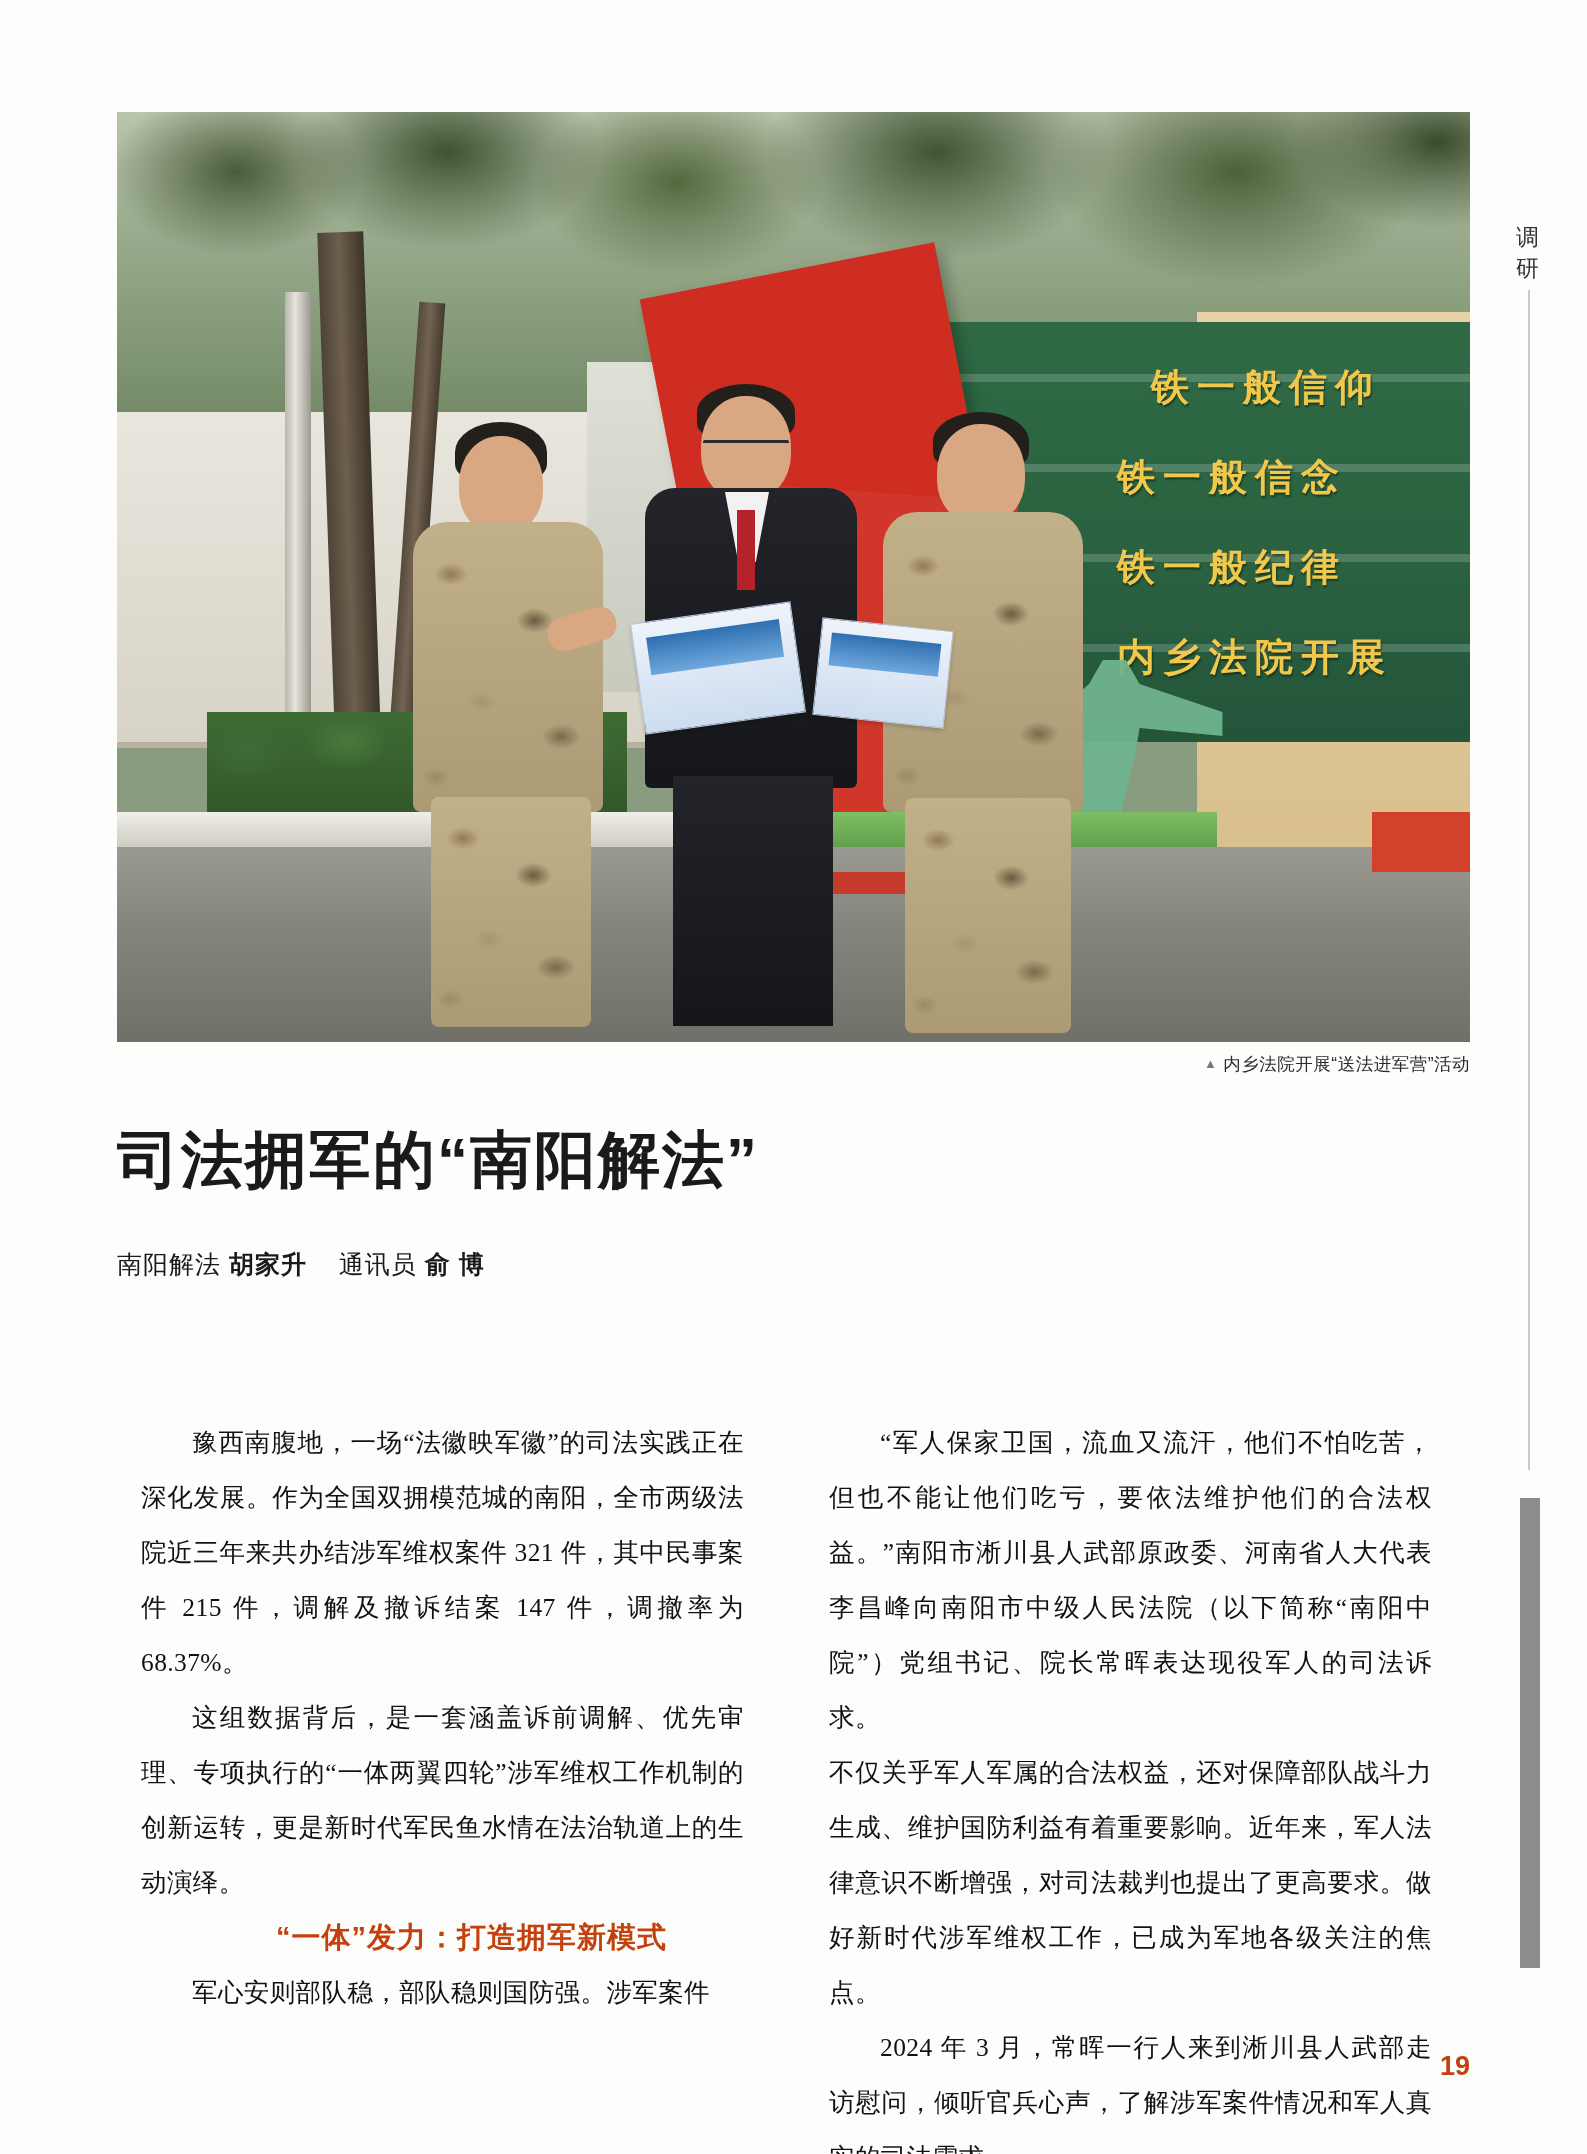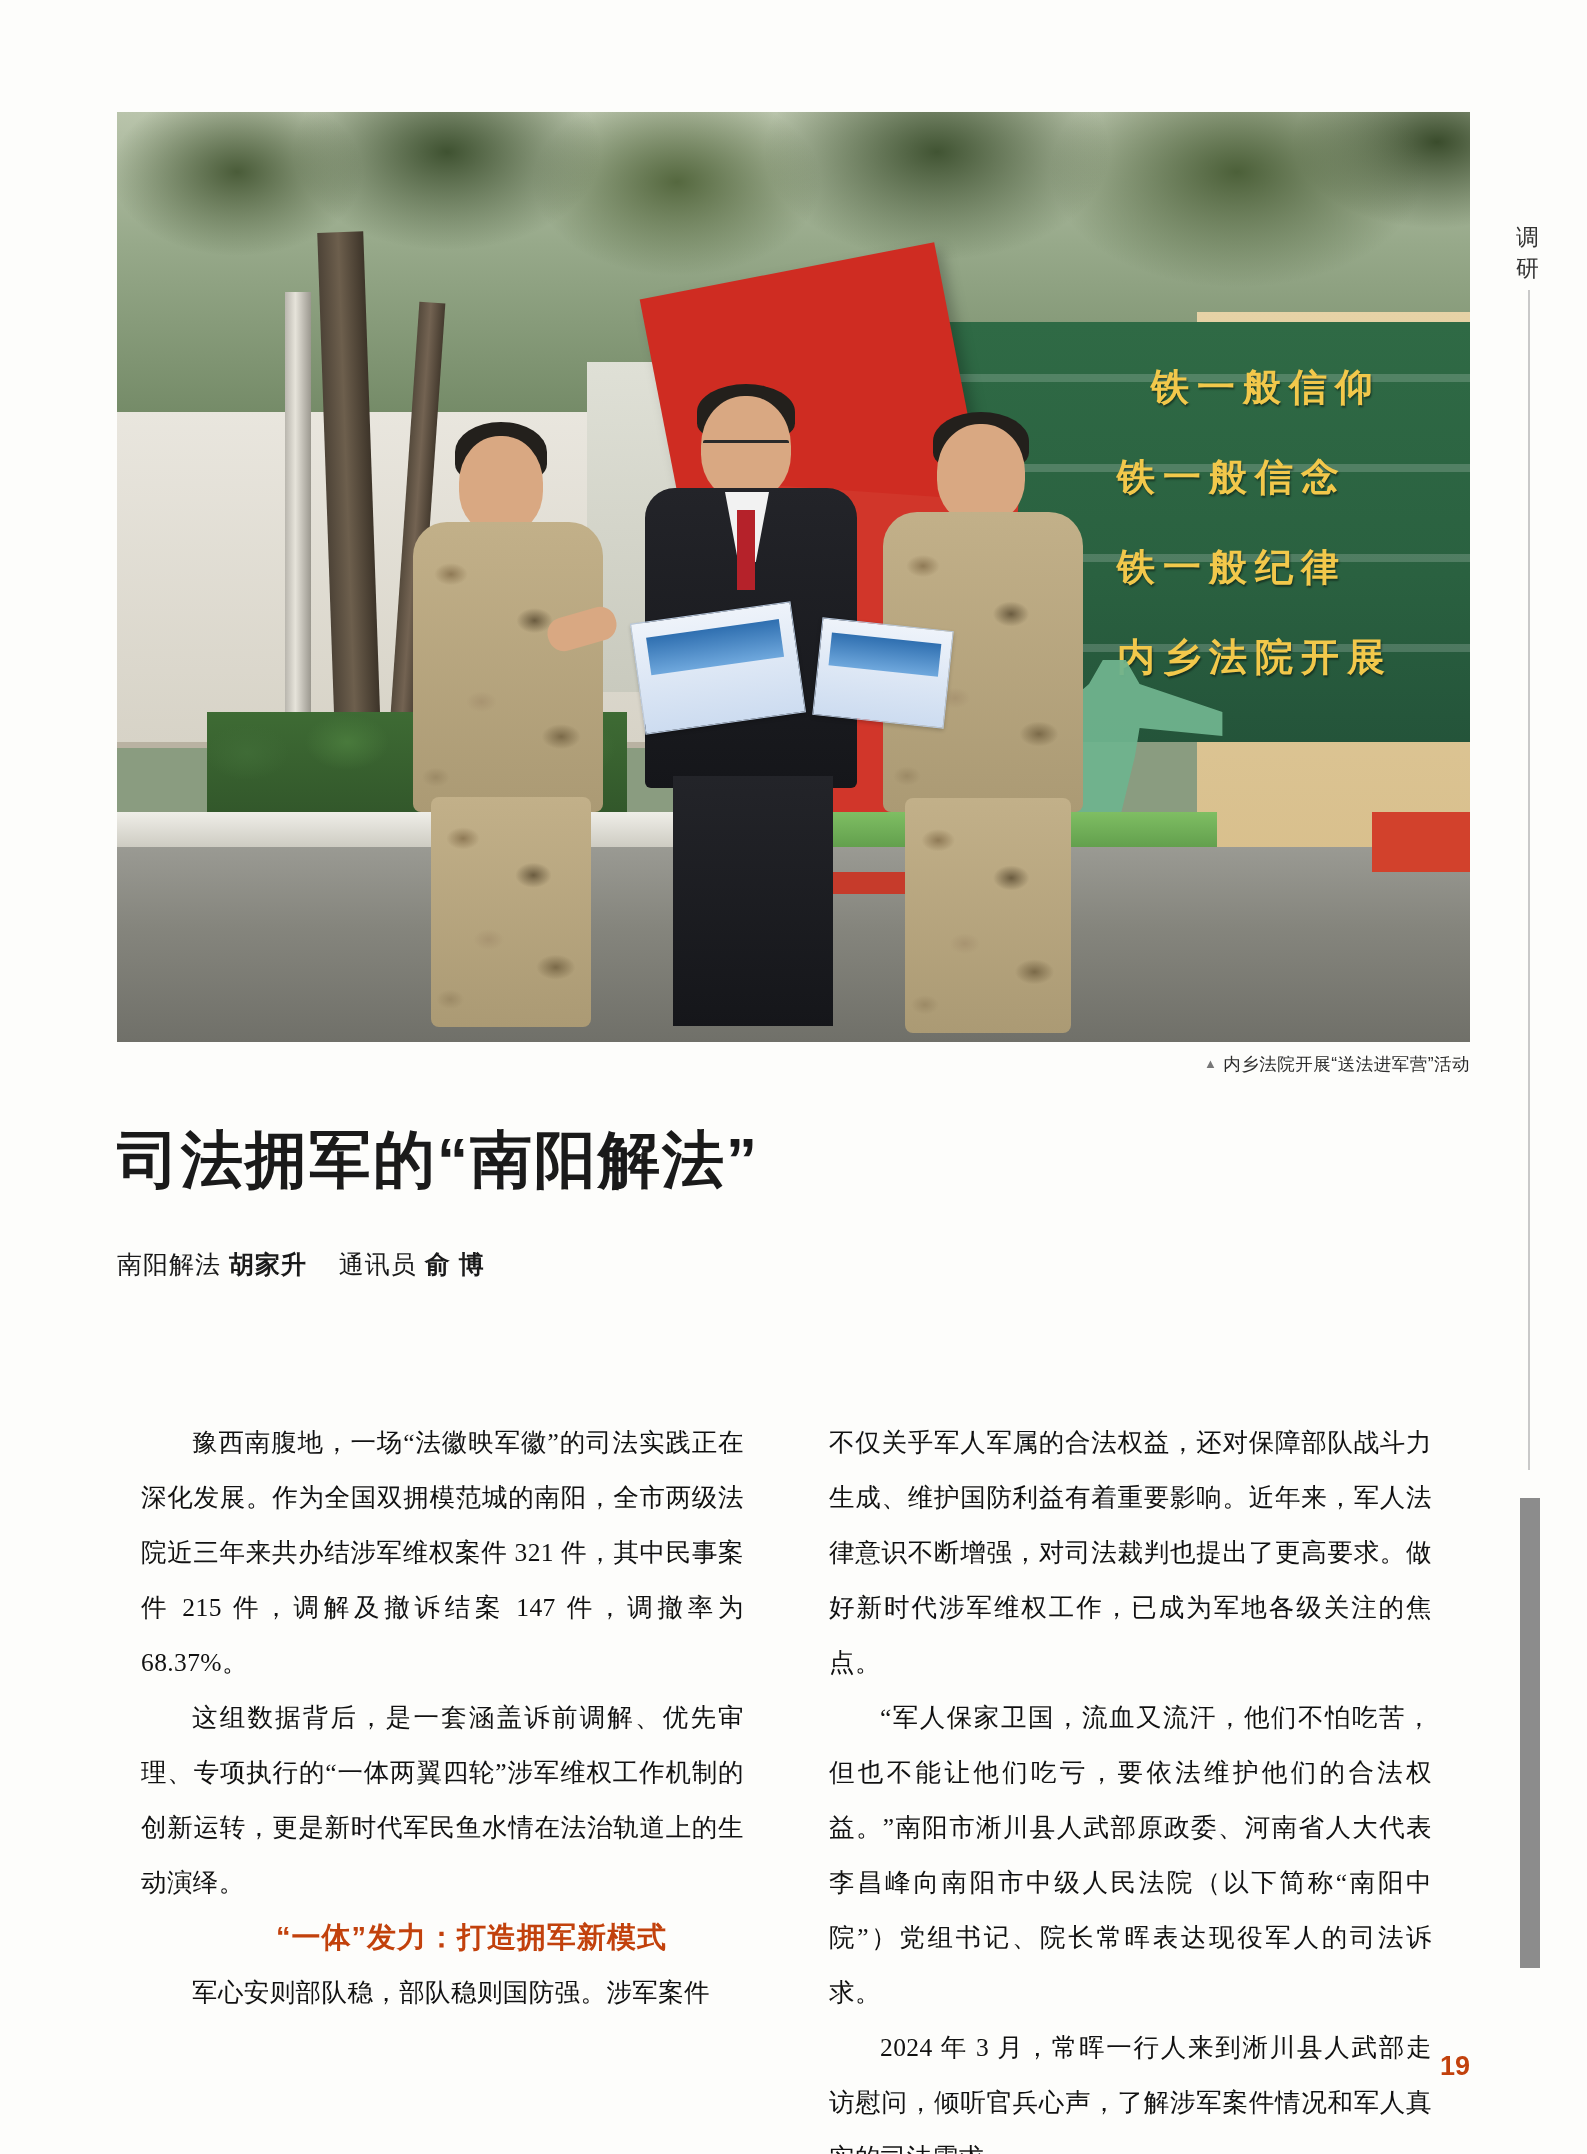--- a/index.html
+++ b/index.html
@@ -398,20 +398,20 @@
   </div>
 
   <div class="col col-left">
     <p>豫西南腹地，一场“法徽映军徽”的司法实践正在深化发展。作为全国双拥模范城的南阳，全市两级法院近三年来共办结涉军维权案件 321 件，其中民事案件 215 件，调解及撤诉结案 147 件，调撤率为 68.37%。</p>
     <p>这组数据背后，是一套涵盖诉前调解、优先审理、专项执行的“一体两翼四轮”涉军维权工作机制的创新运转，更是新时代军民鱼水情在法治轨道上的生动演绎。</p>
     <p class="subhead">“一体”发力：打造拥军新模式</p>
     <p>军心安则部队稳，部队稳则国防强。涉军案件</p>
   </div>
 
   <div class="col col-right">
+    <p>“军人保家卫国，流血又流汗，他们不怕吃苦，但也不能让他们吃亏，要依法维护他们的合法权益。”南阳市淅川县人武部原政委、河南省人大代表李昌峰向南阳市中级人民法院（以下简称“南阳中院”）党组书记、院长常晖表达现役军人的司法诉求。</p>
     <p style="text-indent:0">不仅关乎军人军属的合法权益，还对保障部队战斗力生成、维护国防利益有着重要影响。近年来，军人法律意识不断增强，对司法裁判也提出了更高要求。做好新时代涉军维权工作，已成为军地各级关注的焦点。</p>
-    <p>“军人保家卫国，流血又流汗，他们不怕吃苦，但也不能让他们吃亏，要依法维护他们的合法权益。”南阳市淅川县人武部原政委、河南省人大代表李昌峰向南阳市中级人民法院（以下简称“南阳中院”）党组书记、院长常晖表达现役军人的司法诉求。</p>
     <p>2024 年 3 月，常晖一行人来到淅川县人武部走访慰问，倾听官兵心声，了解涉军案件情况和军人真实的司法需求。</p>
   </div>
 
   <div class="pagenum">19</div>
 
 </div>
 
 </body></html>

